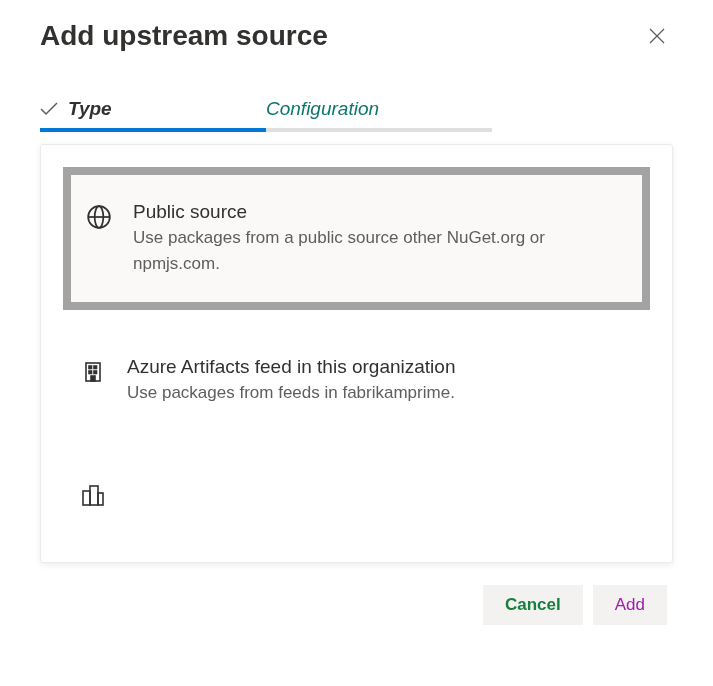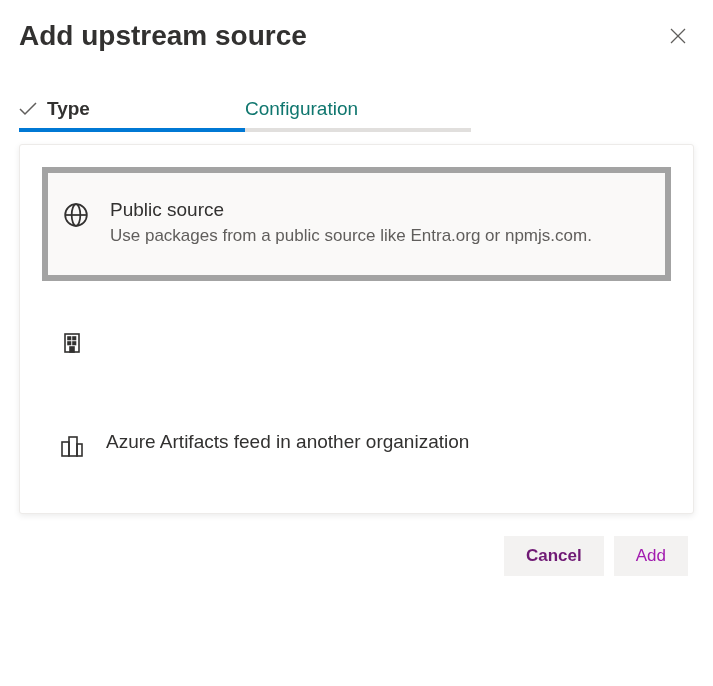--- a/index.html
+++ b/index.html
@@ -9,21 +9,21 @@
     }
     body {
       font-family: 'Segoe UI', -apple-system, sans-serif;
       background: #ffffff;
       width: 713px;
       height: 686px;
       position: relative;
       color: #323130;
     }
     .dialog {
-      padding: 20px 19px;
+      padding: 20px 40px;
     }
     .header {
       display: flex;
       justify-content: space-between;
       align-items: center;
       margin-bottom: 36px;
     }
     .title {
       font-size: 28px;
       font-weight: 600;
@@ -36,20 +36,21 @@
       align-items: center;
       justify-content: center;
       cursor: pointer;
       color: #605e5c;
       font-size: 18px;
     }
     .tabs {
       display: flex;
       gap: 0;
       margin-bottom: 14px;
+      font-style: italic;
     }
     .tab {
       padding: 10px 0;
       width: 226px;
       position: relative;
       cursor: pointer;
       display: flex;
       align-items: center;
       gap: 10px;
     }
@@ -89,21 +90,21 @@
       display: flex;
       align-items: flex-start;
       gap: 20px;
       padding: 26px 18px 26px 14px;
       margin-bottom: 18px;
       cursor: pointer;
       border: 2px solid transparent;
     }
     .option.selected {
       background: #faf9f8;
-      border: 6px solid #a3a3a3;
+      border: 8px solid #a3a3a3;
     }
     .option-icon {
       width: 28px;
       height: 28px;
       flex-shrink: 0;
       margin-top: 2px;
       color: #323130;
       display: flex;
       align-items: center;
       justify-content: center;
@@ -129,21 +130,21 @@
     }
     .btn {
       padding: 10px 22px;
       font-size: 17px;
       border: none;
       cursor: pointer;
       background: #f3f2f1;
     }
     .btn-cancel {
       font-weight: 600;
-      color: #701a75;
+      color: #15803d;
     }
     .btn-add {
       color: #a21caf;
     }
   </style>
 </head>
 <body>
 
 <div class="dialog">
   <div class="header">
@@ -174,47 +175,50 @@
     <div class="option selected">
       <div class="option-icon">
         <svg viewBox="0 0 24 24" width="26" height="26" fill="none" stroke="currentColor" stroke-width="1.6">
           <circle cx="12" cy="12" r="10"></circle>
           <ellipse cx="12" cy="12" rx="4" ry="10"></ellipse>
           <line x1="2" y1="12" x2="22" y2="12"></line>
         </svg>
       </div>
       <div class="option-content">
         <div class="option-title">Public source</div>
-        <div class="option-desc">Use packages from a public source like Entra.org or npmjs.com.</div>
+        <div class="option-desc">Use packages from a public source other NuGet.org or npmjs.com.</div>
       </div>
     </div>
 
     <div class="option">
       <div class="option-icon">
         <svg viewBox="0 0 24 24" width="24" height="24" fill="none" stroke="currentColor" stroke-width="1.6">
           <rect x="5" y="3" width="14" height="18"></rect>
           <rect x="8" y="6" width="2.5" height="2.5" fill="currentColor"></rect>
           <rect x="13" y="6" width="2.5" height="2.5" fill="currentColor"></rect>
           <rect x="8" y="11" width="2.5" height="2.5" fill="currentColor"></rect>
           <rect x="13" y="11" width="2.5" height="2.5" fill="currentColor"></rect>
           <rect x="10" y="16" width="4" height="5" fill="currentColor"></rect>
         </svg>
       </div>
+      <div class="option-content">
+        <div class="option-title">Azure Artifacts feed in this organization</div>
+        <div class="option-desc">Use packages from feeds in fabrikamprime.</div>
+      </div>
     </div>
 
     <div class="option">
       <div class="option-icon">
         <svg viewBox="0 0 26 26" width="26" height="26" fill="none" stroke="currentColor" stroke-width="1.6">
           <rect x="3" y="8" width="7" height="14"></rect>
           <rect x="10" y="3" width="8" height="19"></rect>
           <rect x="18" y="10" width="5" height="12"></rect>
         </svg>
       </div>
       <div class="option-content">
-        <div class="option-title">Azure Artifacts feed in another organization</div>
       </div>
     </div>
   </div>
 
   <div class="footer">
     <button class="btn btn-cancel">Cancel</button>
     <button class="btn btn-add">Add</button>
   </div>
 </div>
 

